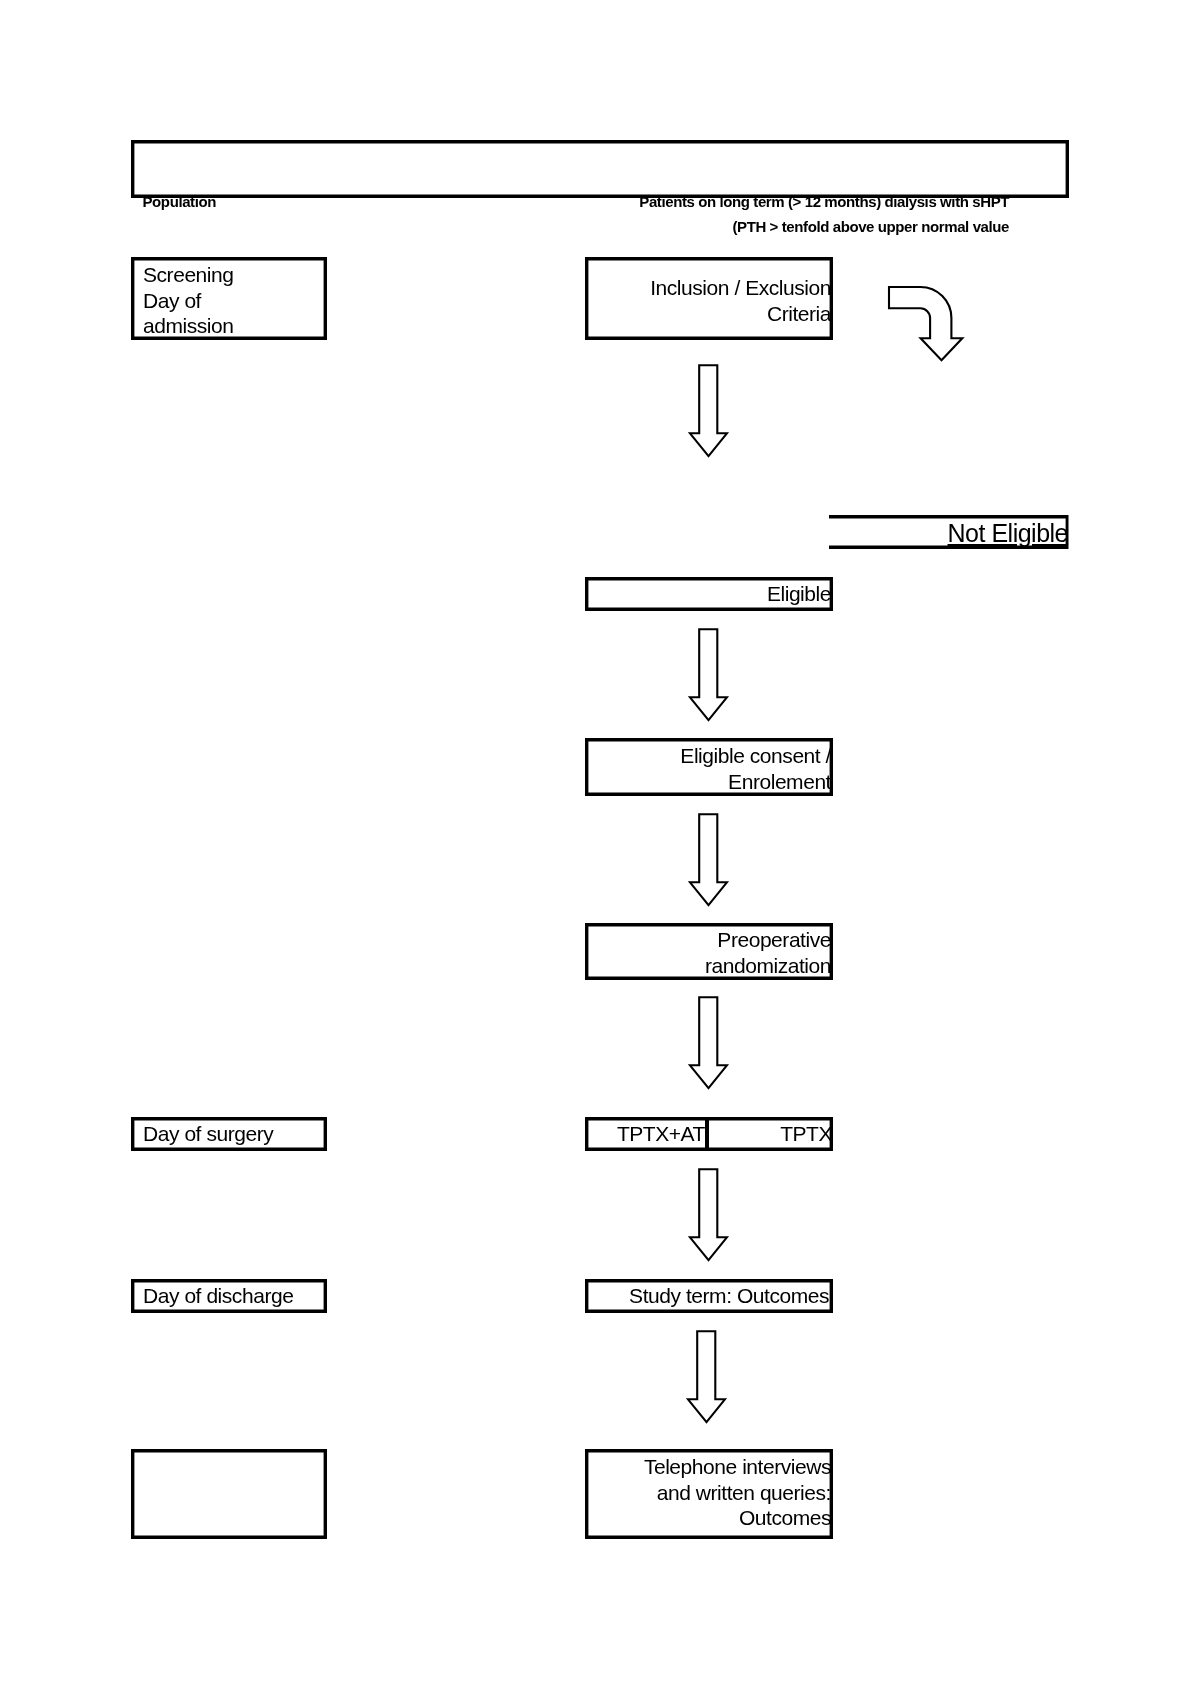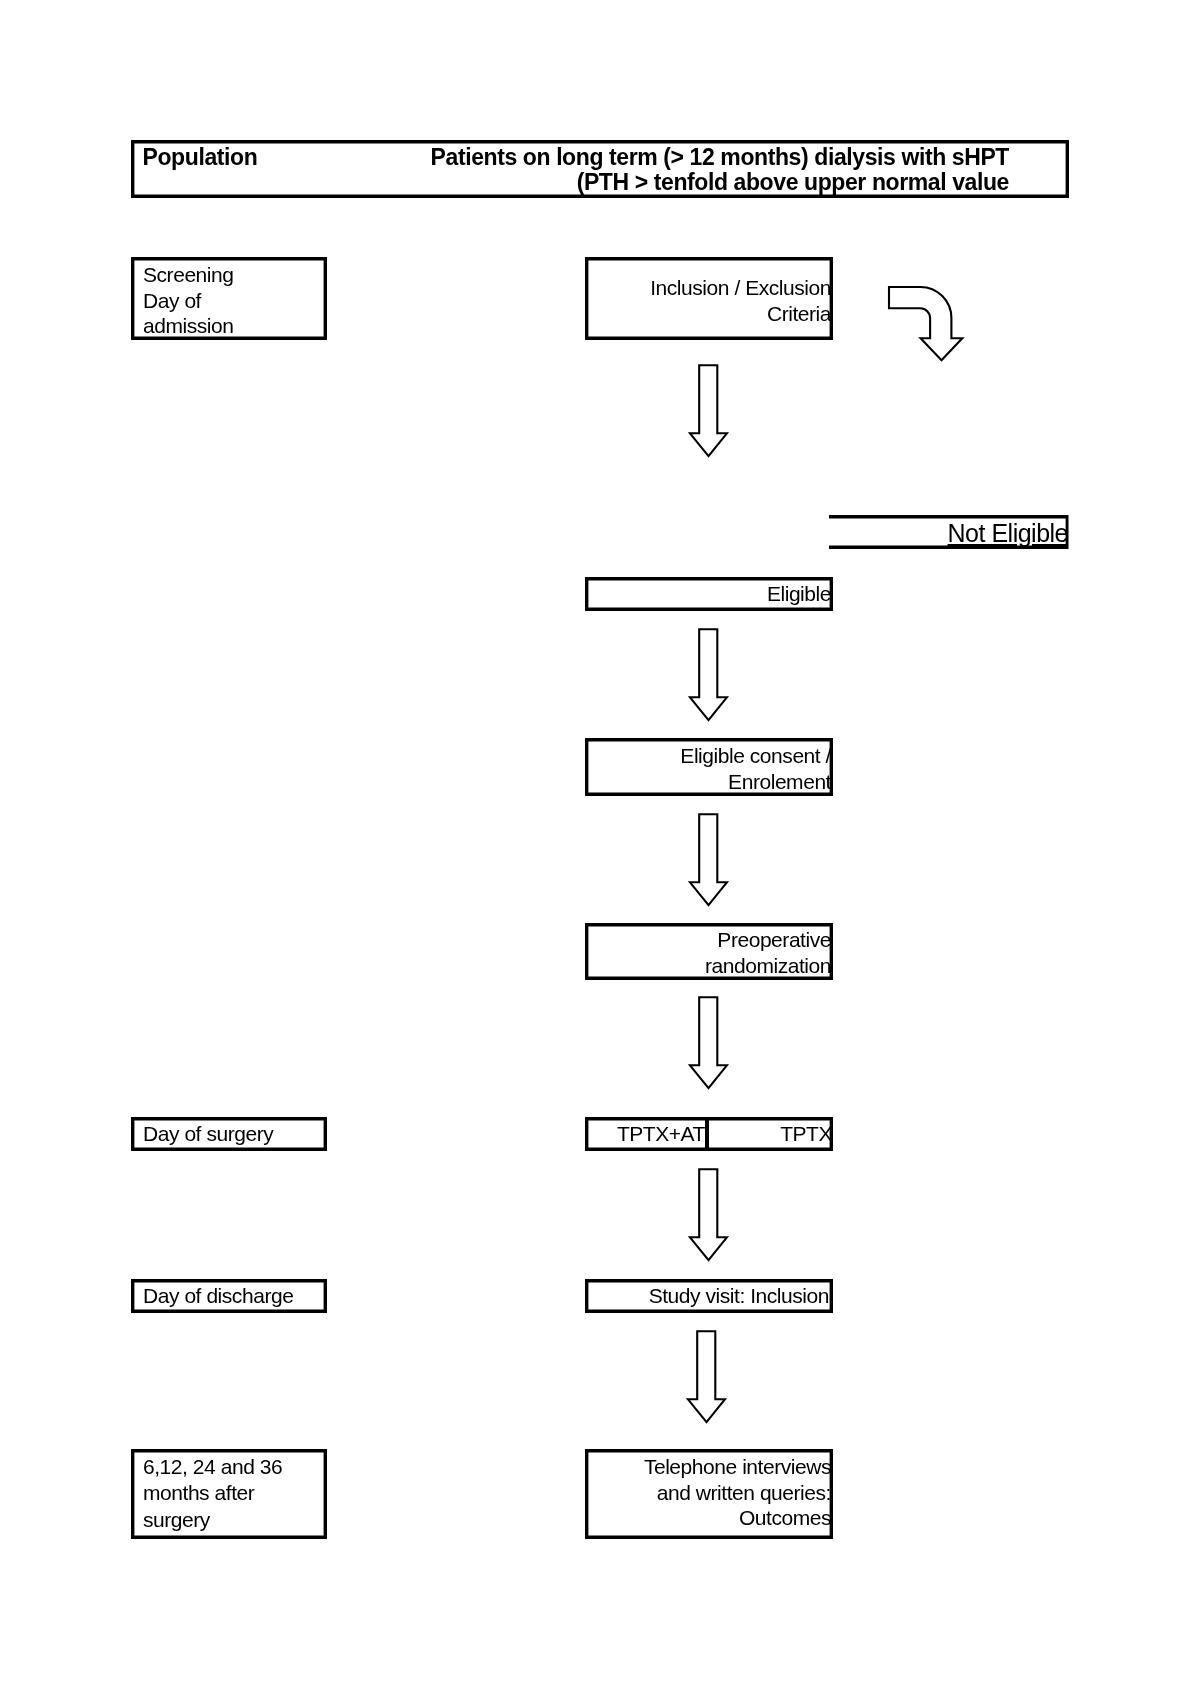--- a/index.html
+++ b/index.html
@@ -5,21 +5,21 @@
 <style>
   html,body{margin:0;padding:0;background:#ffffff;}
   body{width:1200px;height:1699px;position:relative;overflow:hidden;
        font-family:"Liberation Sans",sans-serif;color:#000;}
   .stage{position:absolute;left:0;top:0;width:1200px;height:1699px;background:#fff;}
 
   .box{position:absolute;box-sizing:border-box;background:#fff;box-shadow:inset 0 0 0 3.4px #000;}
   .txt{position:absolute;white-space:pre;font-size:21px;letter-spacing:-0.45px;line-height:25.7px;}
   .ctr{text-align:right;}
   .lft{text-align:left;}
-  .hdr{font-weight:bold;font-size:23px;letter-spacing:-0.4px;line-height:25.4px;}
+  .hdr{font-weight:bold;font-size:15px;letter-spacing:-0.4px;line-height:25.4px;margin-top:44px;}
 
   svg.ar{position:absolute;overflow:visible;}
   svg.ar path{fill:#ffffff;stroke:#000000;stroke-width:2.1;stroke-linejoin:miter;}
 </style>
 </head>
 <body>
 
 <div class="stage">
 
   <div class="box" style="left:130.6px;top:140px;width:938px;height:58px;"></div>
@@ -79,29 +79,26 @@
   <div class="txt ctr" style="left:708px;top:1121px;width:124px;">TPTX</div>
 
   <svg class="ar" style="left:686px;top:1164px;" width="46" height="100" viewBox="0 0 46 100">
     <path d="M 13.2 5.3 L 31.3 5.3 L 31.3 73.3 L 40.9 73.3 L 22.5 96.2 L 4.0 73.3 L 13.2 73.3 Z"></path>
   </svg>
 
   <div class="box" style="left:130.6px;top:1279px;width:196px;height:34px;"></div>
   <div class="txt lft" style="left:143px;top:1283px;width:190px;">Day of discharge</div>
 
   <div class="box" style="left:584.5px;top:1279px;width:248px;height:34px;"></div>
-  <div class="txt ctr" style="left:581px;top:1282.6px;width:248px;">Study visit: Inclusion</div>
+  <div class="txt ctr" style="left:581px;top:1282.6px;width:248px;">Study term: Outcomes</div>
 
   <svg class="ar" style="left:683.6px;top:1326px;" width="46" height="100" viewBox="0 0 46 100">
     <path d="M 13.2 5.3 L 31.3 5.3 L 31.3 73.3 L 40.9 73.3 L 22.5 96.2 L 4.0 73.3 L 13.2 73.3 Z"></path>
   </svg>
 
   <div class="box" style="left:130.6px;top:1449px;width:196px;height:90px;"></div>
-  <div class="txt lft" style="left:143px;top:1453.7px;width:190px;line-height:26.8px;">6,12, 24 and 36
-months after
-surgery</div>
 
   <div class="box" style="left:584.5px;top:1449px;width:248px;height:90px;"></div>
   <div class="txt ctr" style="left:584px;top:1454px;width:247px;">Telephone interviews
 and written queries:
 Outcomes</div>
 
 </div>
 
 </body></html>

